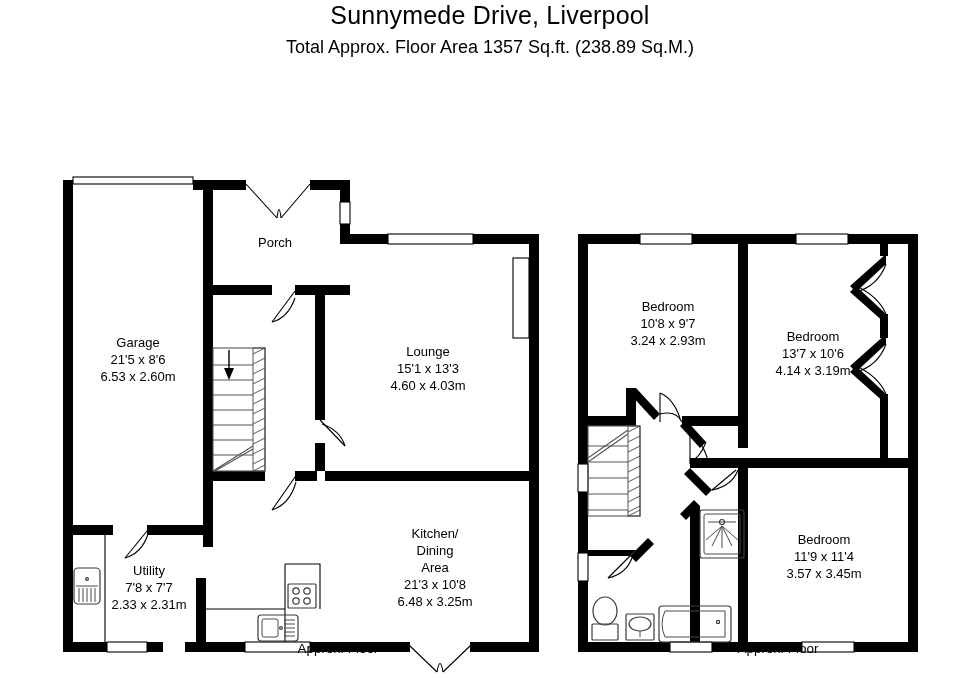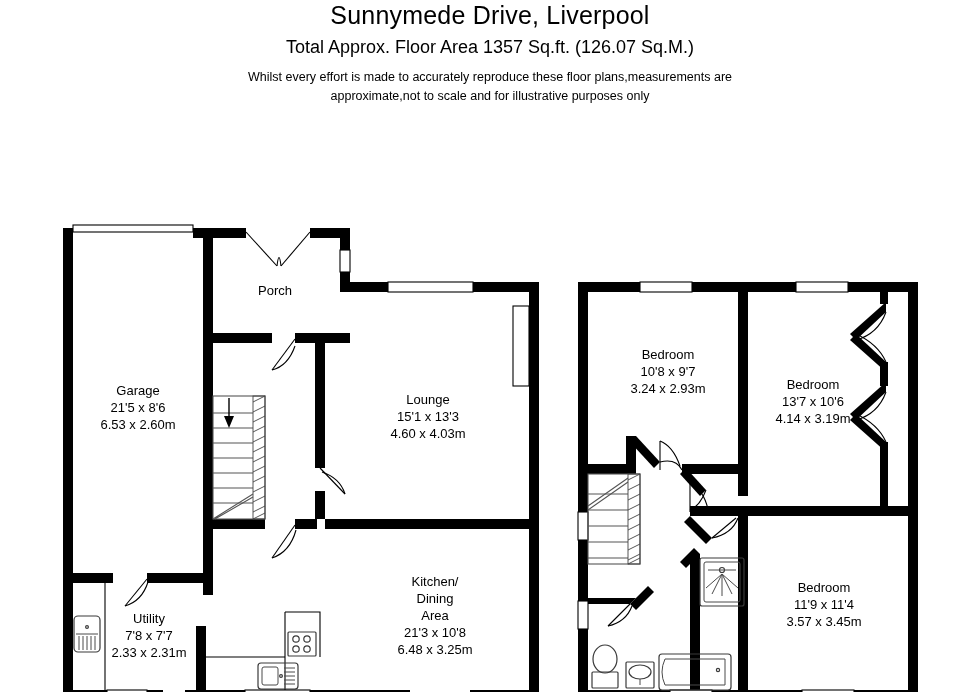--- a/index.html
+++ b/index.html
@@ -77,25 +77,21 @@
   }
   #footer-left { left: 248px; top: 0; width: 180px; }
   #footer-right { left: 688px; top: 0; width: 180px; }
   .fl { display: block; }
 </style>
 </head>
 <body>
 
 <div id="header">
   <h1 id="title">Sunnymede Drive, Liverpool</h1>
-  <p id="subtitle">Total Approx. Floor Area 1357 Sq.ft. (126.07 Sq.M.)</p>
-  <p id="disclaimer">
-    <span>Whilst every effort is made to accurately reproduce these floor plans,measurements are</span><br>
-    <span>approximate,not to scale and for illustrative purposes only</span>
-  </p>
+  <p id="subtitle">Total Approx. Floor Area 1357 Sq.ft. (238.89 Sq.M.)</p>
 </div>
 
 <div id="plan-area">
 
   <svg class="floor" x="0" y="0" width="980" height="580" viewBox="0 0 980 580">
 
     <rect class="wall" x="63" y="122" width="10" height="472"></rect>
 
     <rect class="wall" x="63" y="584" width="44" height="10"></rect>
 

